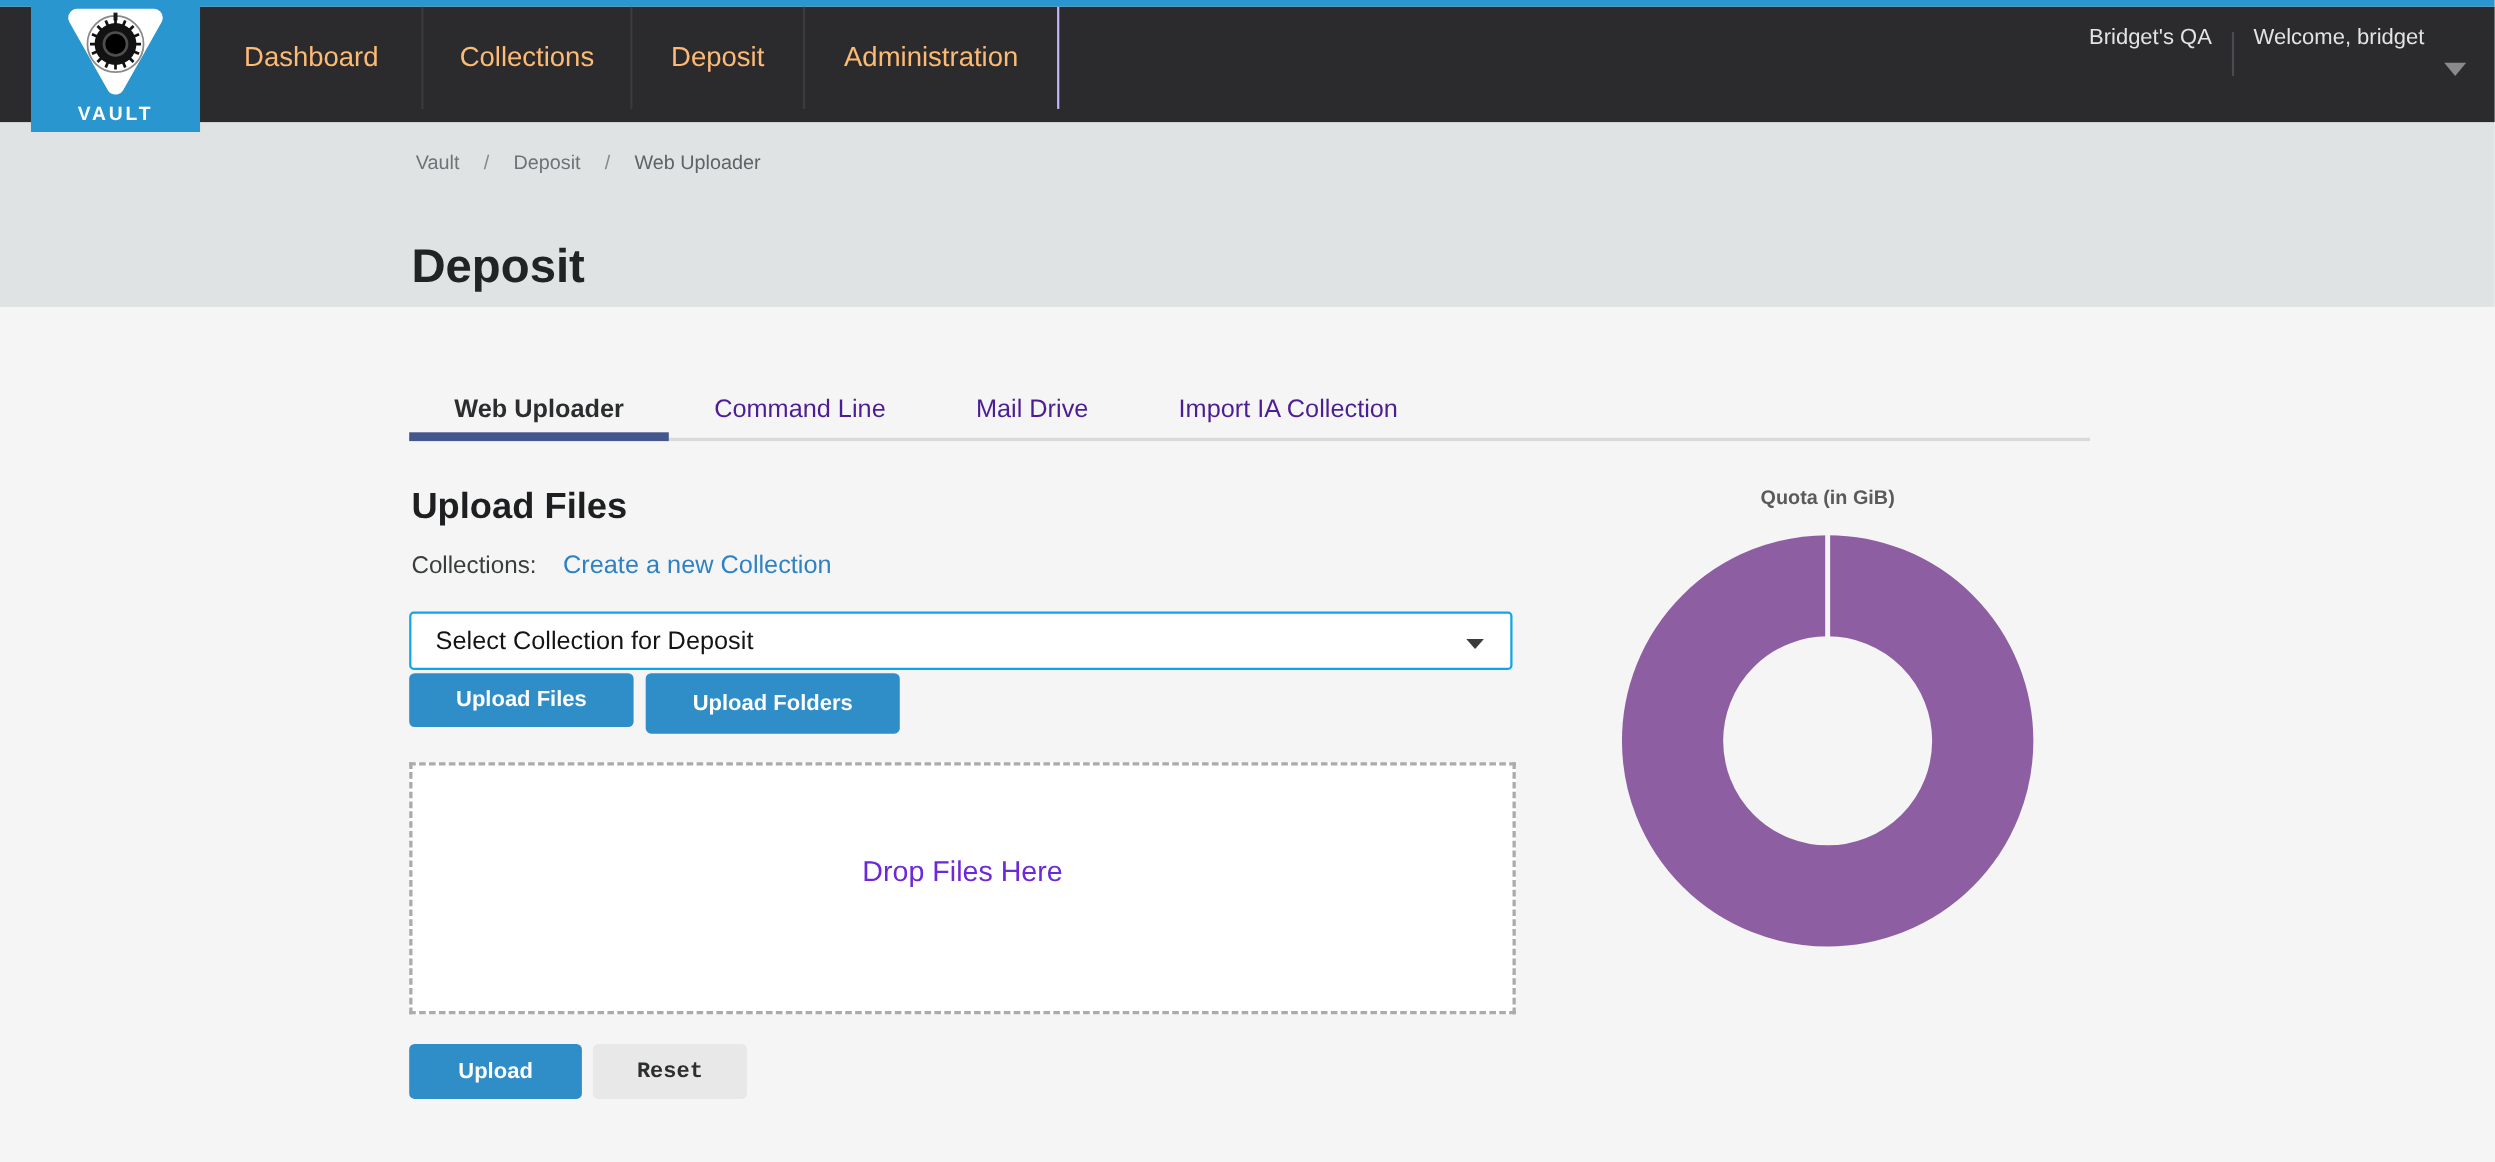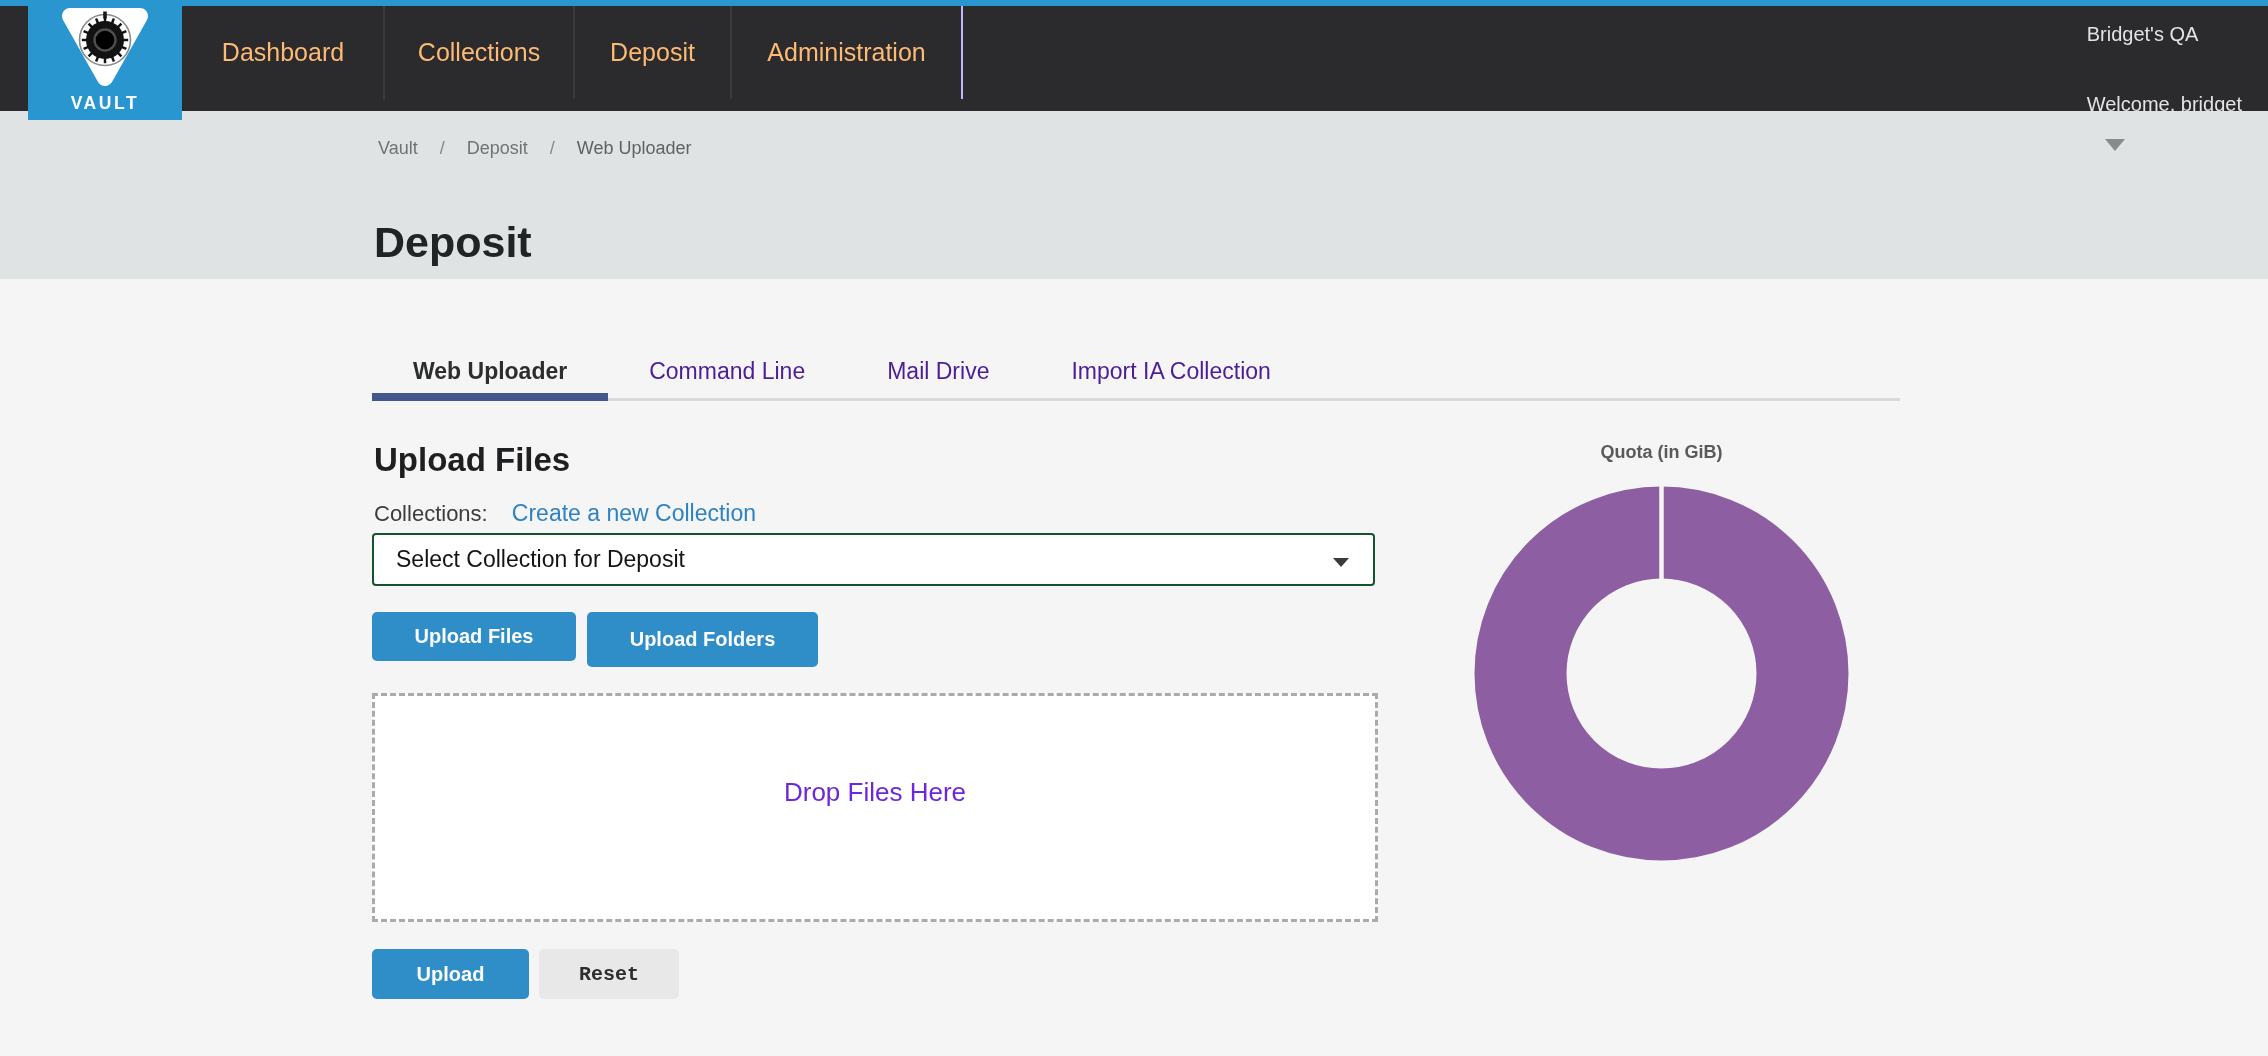--- a/index.html
+++ b/index.html
@@ -8,21 +8,21 @@
   .abs { position:absolute; }
 
   
   #topstrip { left:0; top:0; width:2268px; height:6px; background:#2a96cf; z-index:3; }
   #navbar { left:0; top:6px; width:2268px; height:105px; background:#2b2a2d; z-index:2; }
   #navmenu { position:absolute; left:183px; top:0; height:105px; display:flex; }
   .nav-item { display:flex; align-items:center; justify-content:center; height:93px;
               color:#fdba74; font-size:25px; border-left:2px solid #3b3a3d; cursor:pointer; }
   .nav-item:first-child { border-left:none; }
   .nav-item:last-child { border-right:2px solid #c4b5fd; }
-  #nav-right { position:absolute; right:26px; top:-7px; height:70px; display:flex; align-items:flex-start;flex-direction:column; }
+  #nav-right { position:absolute; right:26px; top:-7px; height:70px; display:flex; align-items:flex-end; }
   #nav-right .acct { color:#e3e3e3; font-size:20px; line-height:70px; }
   #nav-right .vsep { width:2px; height:40px; background:#4b4a4d; margin:0 18px; }
   #welcome-caret { width:0; height:0; border-left:10px solid transparent; border-right:10px solid transparent;
                    border-top:12px solid #8a8a8a; margin-left:18px; }
   #logo { left:28px; top:0; width:154px; height:120px; z-index:5; cursor:pointer; }
 
   
   #band { left:0; top:111px; width:2268px; height:168px; background:#e0e3e3; }
   #breadcrumb { z-index:1; left:378px; top:136px; height:24px; display:flex; align-items:center;
                 font-size:18px; color:#6e7375; }
@@ -33,22 +33,22 @@
 
   
   #tabs { left:372px; top:350px; width:1528px; height:51px; border-bottom:3px solid #d8d9da; display:flex; }
   .tab { padding:0 41px; font-size:23px; color:#4c1d95; display:flex; align-items:flex-start; cursor:pointer; height:51px; }
   .tab.active { color:#2b2d2e; font-weight:700; border-bottom:8px solid #44578c; }
 
   
   #upload-heading { left:374px; top:441px; font-size:33px; font-weight:700; color:#1e1f20; }
   #collections-line { left:374px; top:500px; font-size:22px; color:#3a3d3e; }
   #create-collection-link { color:#2e82c4; font-size:23px; cursor:pointer; text-decoration:none; margin-left:18px; }
-  #collection-select { left:372px; top:533px; width:1003px; height:53px; background:#fff;
-                       border:2px solid #14532d; border-radius:4px; display:flex; align-items:center;
+  #collection-select { left:372px; top:556px; width:1003px; height:53px; background:#fff;
+                       border:2px solid #0ea5e9; border-radius:4px; display:flex; align-items:center;
                        padding:0 22px; font-size:23px; color:#141414; cursor:pointer; }
   #select-caret { position:absolute; right:24px; top:23px; width:0; height:0;
                   border-left:8px solid transparent; border-right:8px solid transparent;
                   border-top:9px solid #3b3b3b; }
   .btn { display:flex; align-items:center; justify-content:center; font-size:20px; font-weight:600;
          border:none; border-radius:5px; cursor:pointer; font-family:"Liberation Sans", sans-serif; }
   .btn-blue { background:#2f8dc7; color:#fdfdfd; }
   #btn-upload-files { left:372px; top:612px; width:204px; height:49px; }
   #btn-upload-folders { left:587px; top:612px; width:231px; height:55px; }
   #dropzone { left:372px; top:693px; width:1006px; height:229px; background:#fff;

